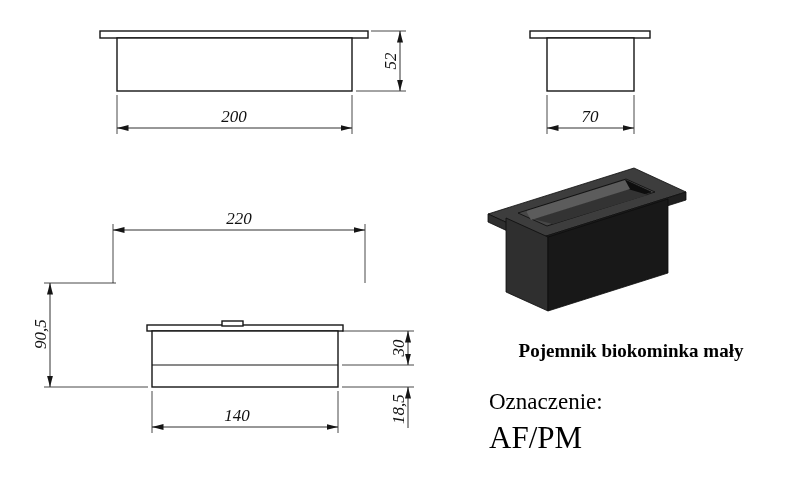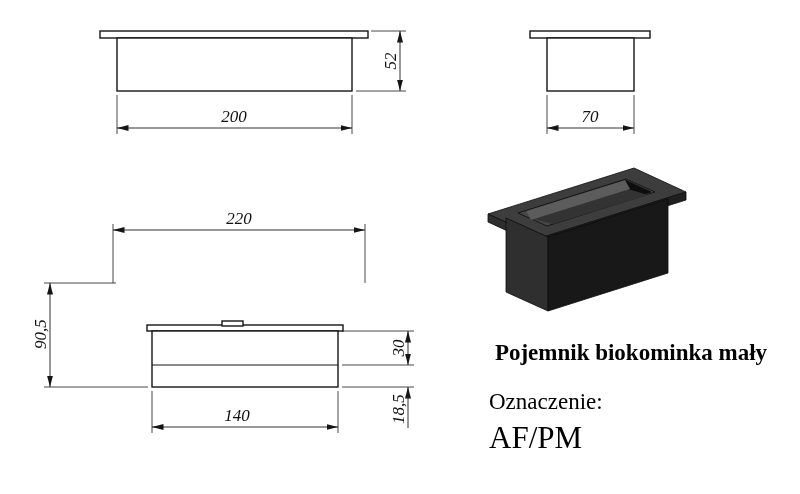--- a/index.html
+++ b/index.html
@@ -7,21 +7,21 @@
   body { font-family:"Liberation Serif", serif; position:relative; }
   .stage { position:absolute; left:0; top:0; width:800px; height:494px; background:#fff; }
   svg.drawing { position:absolute; left:0; top:0; }
   .obj   { stroke:#151515; stroke-width:1.4; fill:#ffffff; }
   .objthin { stroke:#151515; stroke-width:1; fill:none; }
   .ext   { stroke:#1a1a1a; stroke-width:0.8; fill:none; }
   .dline { stroke:#1a1a1a; stroke-width:0.9; fill:none; }
   .dimtext { font-family:"Liberation Serif", serif; font-style:italic; font-size:17px; fill:#111; }
   .r3d { stroke:#0c0c0c; stroke-width:0.8; }
   .title-text { position:absolute; left:462px; top:340px; width:338px; text-align:center;
-                font-weight:bold; font-size:23px; color:#000; }
+                font-weight:bold; font-size:19px; color:#000; }
   .designation-label { position:absolute; left:489px; top:389px; font-size:23px; color:#000; }
   .designation-code  { position:absolute; left:489px; top:420px; font-size:31px; font-weight:normal; color:#000; }
 </style>
 </head>
 <body>
 
 <div class="stage">
 
   <svg class="drawing" width="800" height="494" viewBox="0 0 800 494">
     <defs>

